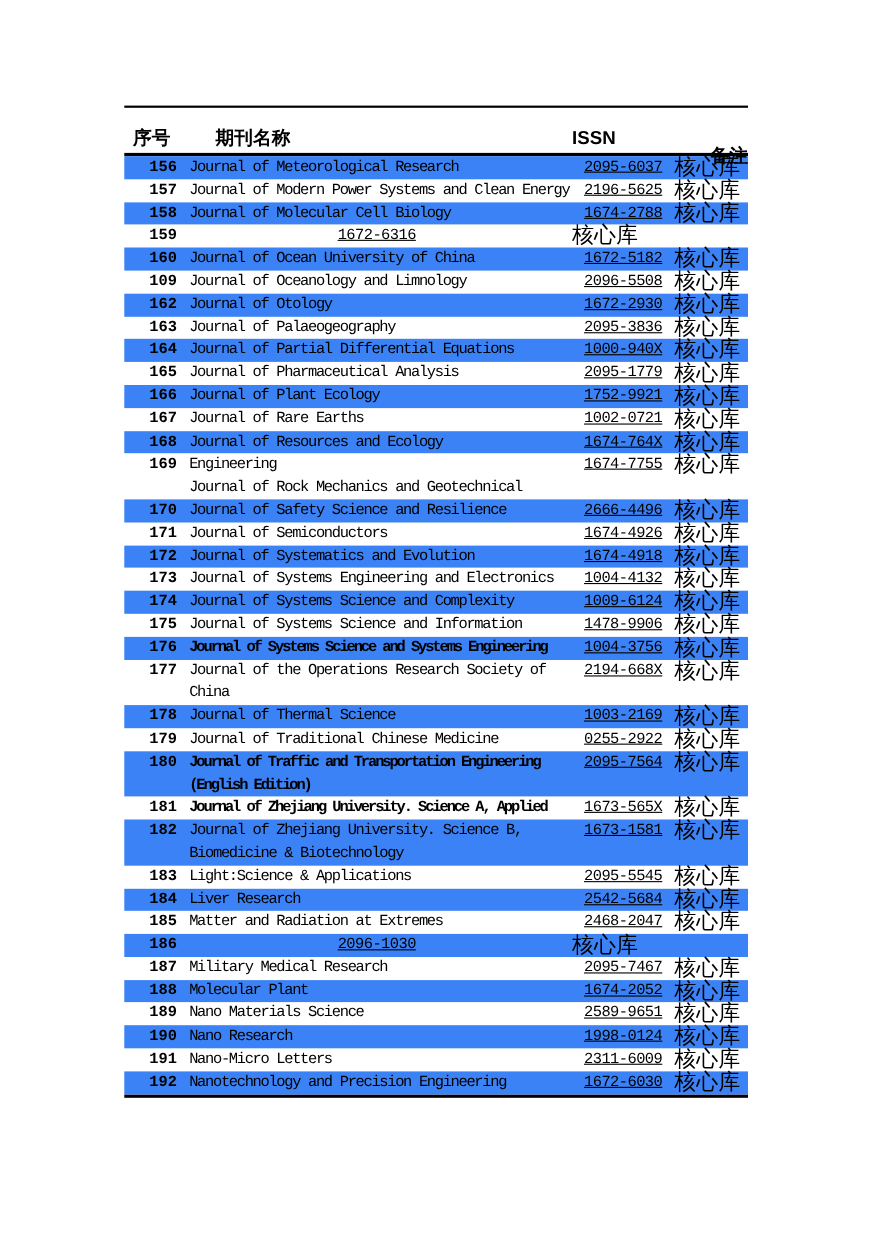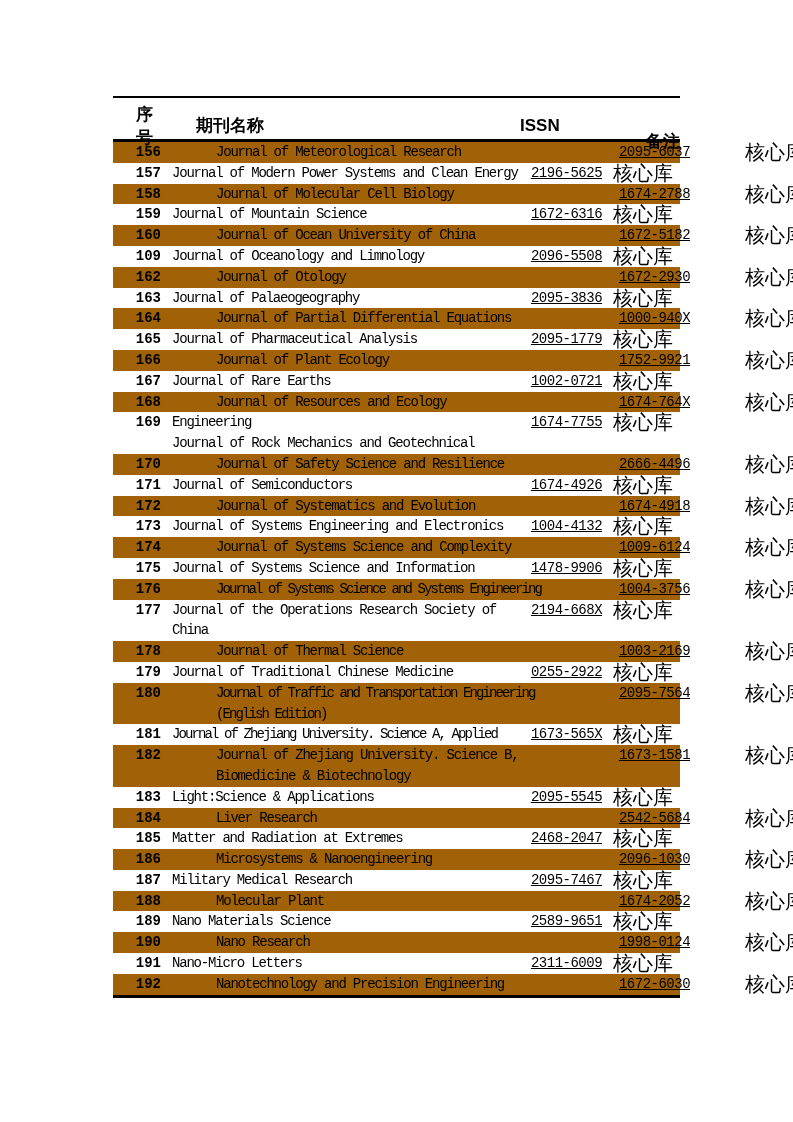--- a/index.html
+++ b/index.html
@@ -19,39 +19,39 @@
   .thead{
     display:grid;
     grid-template-columns:52px 355px 93px 67px;
     align-items:center;
     height:41px;
     border-bottom:3px solid #000;
     font-family:"Liberation Sans","DejaVu Sans",sans-serif;
     font-weight:bold;
     font-size:17px;
   }
-  .h-no{padding-left:8px;margin-left:15px;}
+  .h-no{padding-left:8px;}
   .h-name{padding-left:31px;}
   .h-issn{text-align:left;}
   .h-note{text-align:right;margin-top:32px;}
   .row{
     display:grid;
     grid-template-columns:52px 355px 93px 67px;
     align-items:start;
   }
-  .row.gray{background:#a16207;gap:44px;}
+  .row.gray{background:#3b82f6;}
   .cell{font-size:14px;line-height:20.8px;}
   .cell.num{
     text-align:right;
     padding-right:4px;
     font-weight:bold;
   }
   .cell.name{padding-left:7px;letter-spacing:-1.2px;}
   .cell.name .line{white-space:nowrap;line-height:20.8px;}
-  .row.condensed .cell.name{letter-spacing:-1.9px;}
+  .row.condensed .cell.name{letter-spacing:-1.9px;font-weight:bold;}
   .cell.issn{text-align:center;letter-spacing:-0.5px;text-decoration:underline;}
   .cell.note{
     text-align:left;
     font-size:20px;
     font-family:"Liberation Sans","DejaVu Sans",sans-serif;
   }
 </style>
 </head>
 <body>
 
@@ -82,23 +82,20 @@
       <div class="row gray">
         <div class="cell num">158</div>
         <div class="cell name">
           <div class="line">Journal of Molecular Cell Biology</div>
         </div>
         <div class="cell issn">1674-2788</div>
         <div class="cell note">核心库</div>
       </div>
       <div class="row">
         <div class="cell num">159</div>
-        <div class="cell name">
-          <div class="line">Journal of Mountain Science</div>
-        </div>
         <div class="cell issn">1672-6316</div>
         <div class="cell note">核心库</div>
       </div>
       <div class="row gray">
         <div class="cell num">160</div>
         <div class="cell name">
           <div class="line">Journal of Ocean University of China</div>
         </div>
         <div class="cell issn">1672-5182</div>
         <div class="cell note">核心库</div>
@@ -302,23 +299,20 @@
       <div class="row">
         <div class="cell num">185</div>
         <div class="cell name">
           <div class="line">Matter and Radiation at Extremes</div>
         </div>
         <div class="cell issn">2468-2047</div>
         <div class="cell note">核心库</div>
       </div>
       <div class="row gray">
         <div class="cell num">186</div>
-        <div class="cell name">
-          <div class="line">Microsystems &amp; Nanoengineering</div>
-        </div>
         <div class="cell issn">2096-1030</div>
         <div class="cell note">核心库</div>
       </div>
       <div class="row">
         <div class="cell num">187</div>
         <div class="cell name">
           <div class="line">Military Medical Research</div>
         </div>
         <div class="cell issn">2095-7467</div>
         <div class="cell note">核心库</div>

